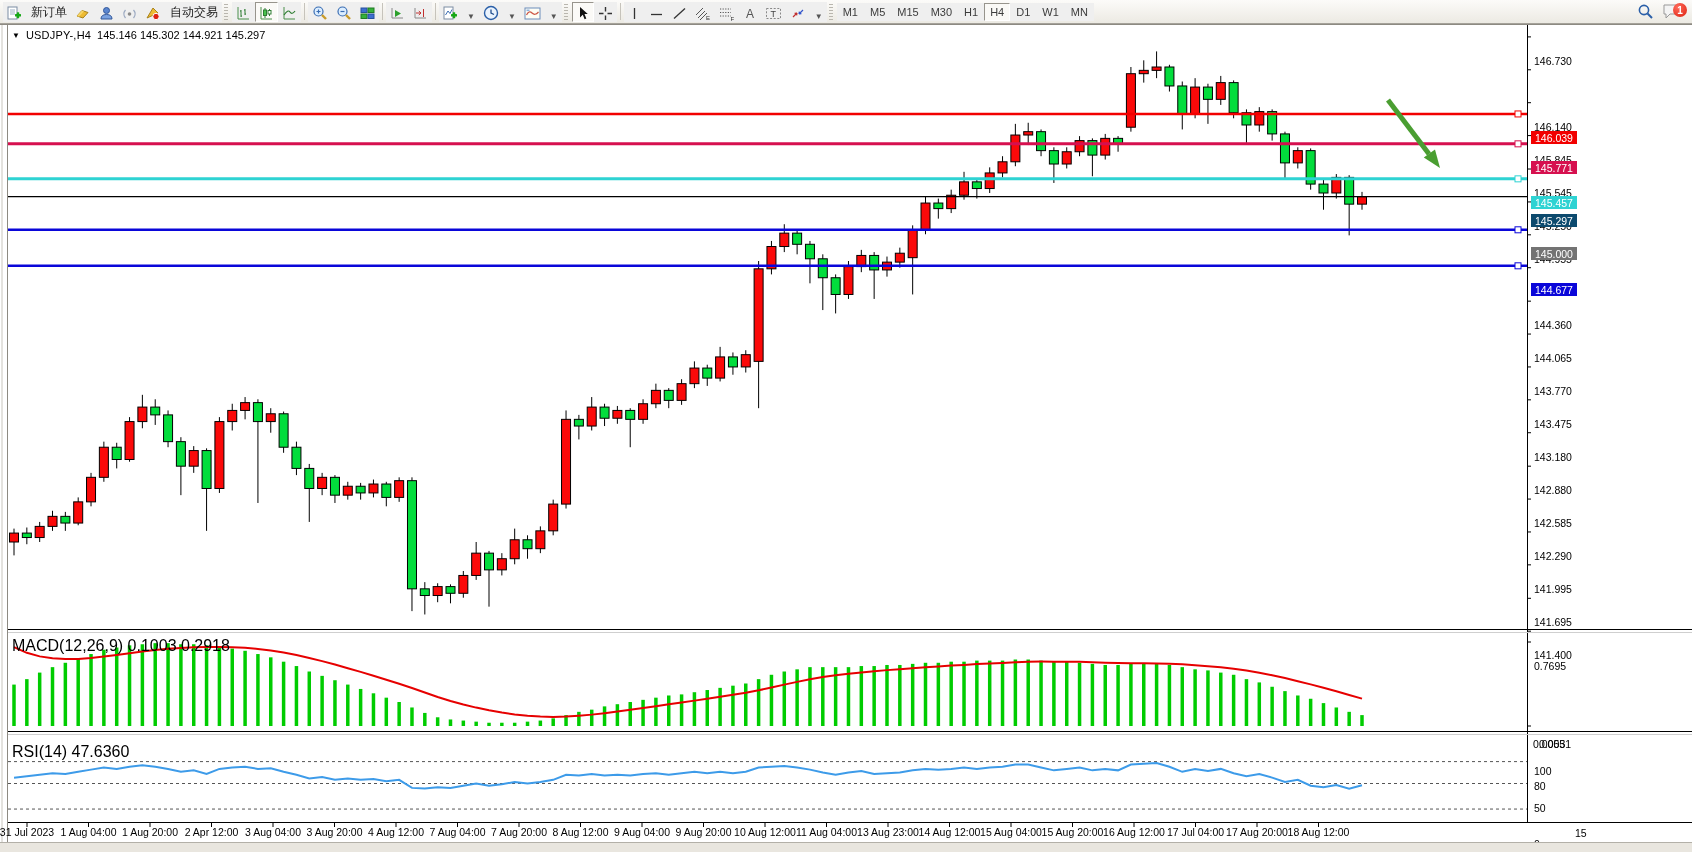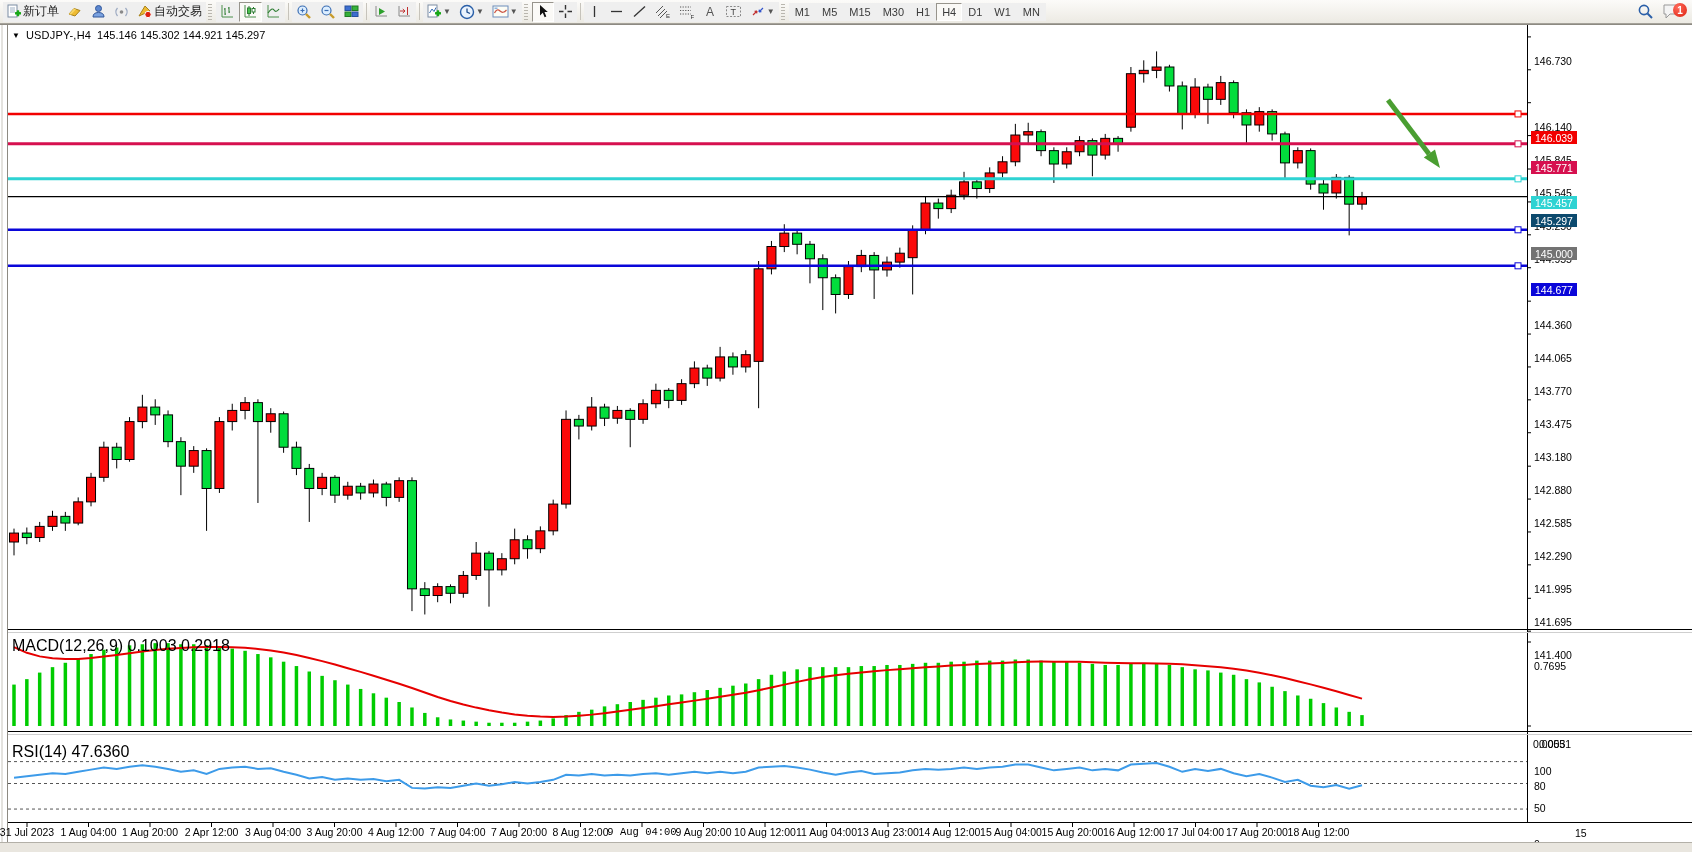--- a/index.html
+++ b/index.html
@@ -5,22 +5,22 @@
   html,body{margin:0;padding:0;background:#888;}
   .app{position:relative;width:1692px;height:852px;background:#fff;overflow:hidden;
        font-family:"Liberation Sans",sans-serif;-webkit-font-smoothing:none;}
   
   .toolbar{position:absolute;top:0;left:0;right:0;height:23px;
      background:linear-gradient(#fcfbf9,#eceae3);border-bottom:1px solid #a5a29a;
      display:flex;align-items:center;padding-left:3px;z-index:50;}
   .grip{width:4px;height:16px;margin:0 4px 0 2px;
      background-image:repeating-linear-gradient(to bottom,#b9b6ae 0 1px,transparent 1px 3px);}
   .sep{width:1px;height:17px;background:#c6c3bb;margin:0 3px;}
-  .tbtn{height:20px;min-width:21px;display:flex;align-items:center;justify-content:center;
-     gap:1px;padding:0 3px;border:1px solid transparent;color:#222;font-size:12px;white-space:nowrap;}
+  .tbtn{height:20px;min-width:21px;display:flex;align-items:flex-end;justify-content:center;
+     gap:9px;padding:0 3px;border:1px solid transparent;color:#222;font-size:12px;white-space:nowrap;}
   .tbtn.pressed{background:#fbfaf7;border-color:#97948c #ffffff #ffffff #97948c;}
   .caret{font-size:8px;color:#555;line-height:8px;}
   .tf{font-size:11px;color:#3c3c3c;padding:0 5px;height:18px;display:flex;align-items:center;
      border:1px solid transparent;}
   .tf.active{background:#faf9f6;border-color:#97948c #fff #fff #97948c;}
   .tb-right{position:absolute;right:6px;top:0;height:23px;display:flex;align-items:center;gap:8px;}
   .badge{position:absolute;top:0;right:-7px;width:14px;height:14px;border-radius:50%;
      background:radial-gradient(circle at 35% 30%,#ff6a5a,#dd2211);color:#fff;font-size:10px;
      font-weight:bold;display:flex;align-items:center;justify-content:center;}
   
@@ -901,21 +901,21 @@
         <div class="date-label" style="left: 27px; top: 802px;">31 Jul 2023</div>
         <div class="date-label" style="left: 88.5px; top: 802px;">1 Aug 04:00</div>
         <div class="date-label" style="left: 150px; top: 802px;">1 Aug 20:00</div>
         <div class="date-label" style="left: 211.5px; top: 802px;">2 Apr 12:00</div>
         <div class="date-label" style="left: 273px; top: 802px;">3 Aug 04:00</div>
         <div class="date-label" style="left: 334.5px; top: 802px;">3 Aug 20:00</div>
         <div class="date-label" style="left: 396px; top: 802px;">4 Aug 12:00</div>
         <div class="date-label" style="left: 457.5px; top: 802px;">7 Aug 04:00</div>
         <div class="date-label" style="left: 519px; top: 802px;">7 Aug 20:00</div>
         <div class="date-label" style="left: 580.5px; top: 802px;">8 Aug 12:00</div>
-        <div class="date-label" style="left: 642px; top: 802px; font-family: Liberation Mono, monospace;">9 Aug 04:00</div>
+        <div class="date-label" style="left: 642px; top: 802px;">9 Aug 04:00</div>
         <div class="date-label" style="left: 703.5px; top: 802px;">9 Aug 20:00</div>
         <div class="date-label" style="left: 765px; top: 802px;">10 Aug 12:00</div>
         <div class="date-label" style="left: 826.5px; top: 802px;">11 Aug 04:00</div>
         <div class="date-label" style="left: 888px; top: 802px;">13 Aug 23:00</div>
         <div class="date-label" style="left: 949.5px; top: 802px;">14 Aug 12:00</div>
         <div class="date-label" style="left: 1011px; top: 802px;">15 Aug 04:00</div>
         <div class="date-label" style="left: 1072.5px; top: 802px;">15 Aug 20:00</div>
         <div class="date-label" style="left: 1134px; top: 802px;">16 Aug 12:00</div>
         <div class="date-label" style="left: 1195.5px; top: 802px;">17 Jul 04:00</div>
         <div class="date-label" style="left: 1257px; top: 802px;">17 Aug 20:00</div>

